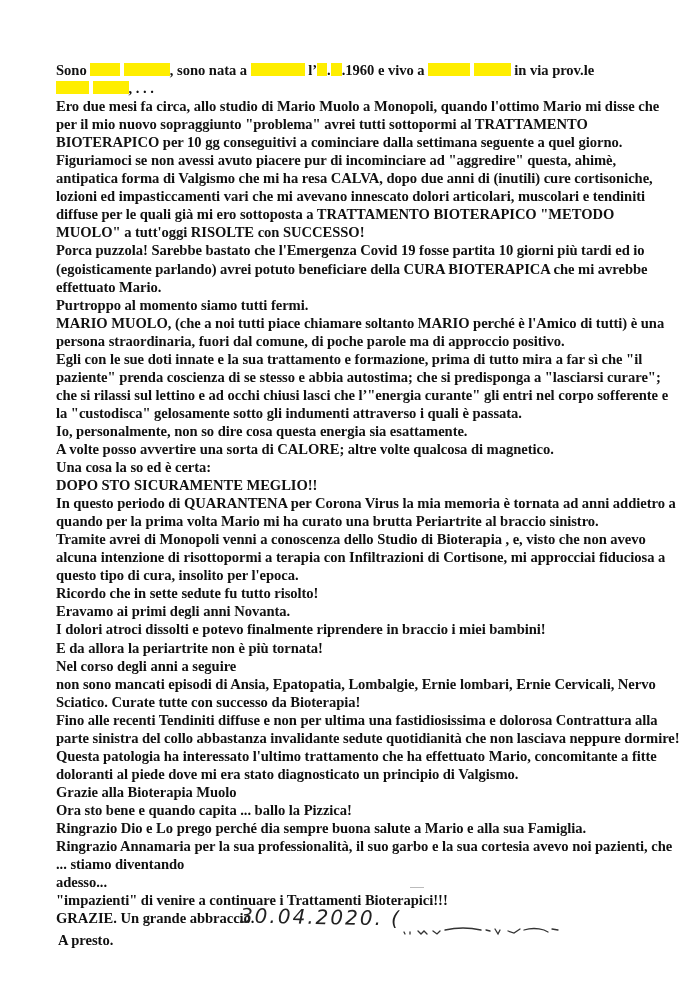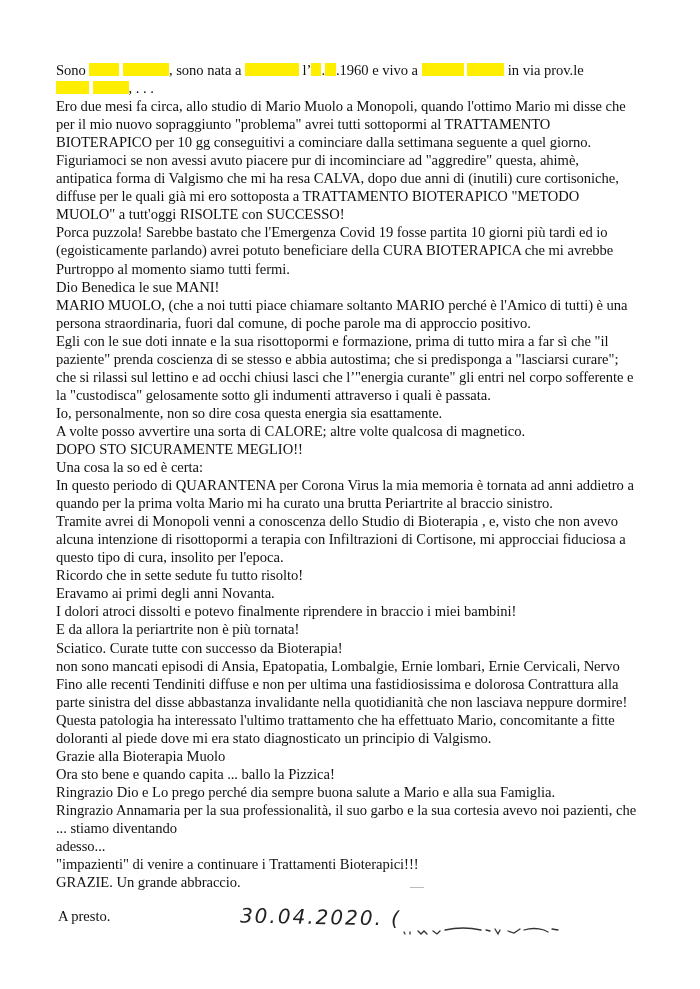--- a/index.html
+++ b/index.html
@@ -16,34 +16,35 @@
     color: #111111;
   }
   .page {
     position: absolute;
     left: 56px;
     top: 61px;
     width: 630px;
     font-size: 14.6px;
     line-height: 18.05px;
     letter-spacing: -0.05px;
+    font-weight: bold;
   }
   .line {
     white-space: nowrap;
     display: block;
   }
   .redact {
     display: inline-block;
     background: #ffee00;
     height: 13px;
     vertical-align: -1px;
   }
   .presto {
     padding-left: 2px;
-    margin-top: 16px;
+    margin-top: 4px;
   }
   .handwritten {
     position: absolute;
     left: 240px;
     top: 905px;
     font-family: "DejaVu Sans", sans-serif;
     font-size: 20px;
     letter-spacing: 2px;
     color: #222;
     font-style: italic;
@@ -71,49 +72,51 @@
 <div class="page">
   <span class="line"><span>Sono</span> <span class="redact" style="width: 30px; background: rgb(255, 238, 0);"></span> <span class="redact" style="width: 46px; background: rgb(255, 238, 0);"></span><span>, sono nata a</span> <span class="redact" style="width: 54px; background: rgb(255, 238, 0);"></span> <span>l’</span><span class="redact" style="width: 10px; background: rgb(255, 238, 0);"></span><span>.</span><span class="redact" style="width: 11px; background: rgb(255, 238, 0);"></span><span>.1960 e vivo a</span> <span class="redact" style="width: 42px; background: rgb(255, 238, 0);"></span> <span class="redact" style="width: 37px; background: rgb(255, 238, 0);"></span> <span>in via prov.le</span></span>
   <span class="line"><span class="redact" style="width: 33px; background: rgb(255, 238, 0);"></span> <span class="redact" style="width: 36px; background: rgb(255, 238, 0);"></span><span>, . . .</span></span>
 
   <div id="body-lines">
       <span class="line">Ero due mesi fa circa, allo studio di Mario Muolo a Monopoli, quando l'ottimo Mario mi disse che</span>
       <span class="line">per il mio nuovo sopraggiunto "problema" avrei tutti sottopormi al TRATTAMENTO</span>
       <span class="line">BIOTERAPICO per 10 gg conseguitivi a cominciare dalla settimana seguente a quel giorno.</span>
       <span class="line">Figuriamoci se non avessi avuto piacere pur di incominciare ad "aggredire" questa, ahimè,</span>
       <span class="line">antipatica forma di Valgismo che mi ha resa CALVA, dopo due anni di (inutili) cure cortisoniche,</span>
+      <span class="line">lozioni ed impasticcamenti vari che mi avevano innescato dolori articolari, muscolari e tendiniti</span>
       <span class="line">diffuse per le quali già mi ero sottoposta a TRATTAMENTO BIOTERAPICO "METODO</span>
       <span class="line">MUOLO" a tutt'oggi RISOLTE con SUCCESSO!</span>
       <span class="line">Porca puzzola! Sarebbe bastato che l'Emergenza Covid 19 fosse partita 10 giorni più tardi ed io</span>
       <span class="line">(egoisticamente parlando) avrei potuto beneficiare della CURA BIOTERAPICA che mi avrebbe</span>
+      <span class="line">effettuato Mario.</span>
       <span class="line">Purtroppo al momento siamo tutti fermi.</span>
-      <span class="line">Dio Benedica le sue MANI!</span>
       <span class="line">MARIO MUOLO, (che a noi tutti piace chiamare soltanto MARIO perché è l'Amico di tutti) è una</span>
       <span class="line">persona straordinaria, fuori dal comune, di poche parole ma di approccio positivo.</span>
-      <span class="line">Egli con le sue doti innate e la sua risottopormi e formazione, prima di tutto mira a far sì che "il</span>
+      <span class="line">Egli con le sue doti innate e la sua trattamento e formazione, prima di tutto mira a far sì che "il</span>
       <span class="line">paziente" prenda coscienza di se stesso e abbia autostima; che si predisponga a "lasciarsi curare";</span>
       <span class="line">che si rilassi sul lettino e ad occhi chiusi lasci che l’"energia curante" gli entri nel corpo sofferente e</span>
       <span class="line">la "custodisca" gelosamente sotto gli indumenti attraverso i quali è passata.</span>
       <span class="line">Io, personalmente, non so dire cosa questa energia sia esattamente.</span>
       <span class="line">A volte posso avvertire una sorta di CALORE; altre volte qualcosa di magnetico.</span>
+      <span class="line">Una cosa la so ed è certa:</span>
       <span class="line">DOPO STO SICURAMENTE MEGLIO!!</span>
-      <span class="line">Una cosa la so ed è certa:</span>
       <span class="line">In questo periodo di QUARANTENA per Corona Virus la mia memoria è tornata ad anni addietro a</span>
       <span class="line">quando per la prima volta Mario mi ha curato una brutta Periartrite al braccio sinistro.</span>
       <span class="line">Tramite avrei di Monopoli venni a conoscenza dello Studio di Bioterapia , e, visto che non avevo</span>
       <span class="line">alcuna intenzione di risottopormi a terapia con Infiltrazioni di Cortisone, mi approcciai fiduciosa a</span>
       <span class="line">questo tipo di cura, insolito per l'epoca.</span>
       <span class="line">Ricordo che in sette sedute fu tutto risolto!</span>
       <span class="line">Eravamo ai primi degli anni Novanta.</span>
       <span class="line">I dolori atroci dissolti e potevo finalmente riprendere in braccio i miei bambini!</span>
       <span class="line">E da allora la periartrite non è più tornata!</span>
+      <span class="line">Nel corso degli anni a seguire</span>
+      <span class="line">non sono mancati episodi di Ansia, Epatopatia, Lombalgie, Ernie lombari, Ernie Cervicali, Nervo</span>
       <span class="line">Sciatico. Curate tutte con successo da Bioterapia!</span>
-      <span class="line">non sono mancati episodi di Ansia, Epatopatia, Lombalgie, Ernie lombari, Ernie Cervicali, Nervo</span>
       <span class="line">Fino alle recenti Tendiniti diffuse e non per ultima una fastidiosissima e dolorosa Contrattura alla</span>
-      <span class="line">parte sinistra del disse abbastanza invalidante nella quotidianità che non lasciava neppure dormire!</span>
+      <span class="line">parte sinistra del collo abbastanza invalidante sedute quotidianità che non lasciava neppure dormire!</span>
       <span class="line">Questa patologia ha interessato l'ultimo trattamento che ha effettuato Mario, concomitante a fitte</span>
       <span class="line">doloranti al piede dove mi era stato diagnosticato un principio di Valgismo.</span>
       <span class="line">Grazie alla Bioterapia Muolo</span>
       <span class="line">Ora sto bene e quando capita ... ballo la Pizzica!</span>
       <span class="line">Ringrazio Dio e Lo prego perché dia sempre buona salute a Mario e alla sua Famiglia.</span>
       <span class="line">Ringrazio Annamaria per la sua professionalità, il suo garbo e la sua cortesia avevo noi pazienti, che</span>
       <span class="line">... stiamo diventando</span>
       <span class="line">adesso...</span>
       <span class="line"> "impazienti" di venire a continuare i Trattamenti Bioterapici!!!</span>
       <span class="line">GRAZIE.  Un grande abbraccio.</span>

